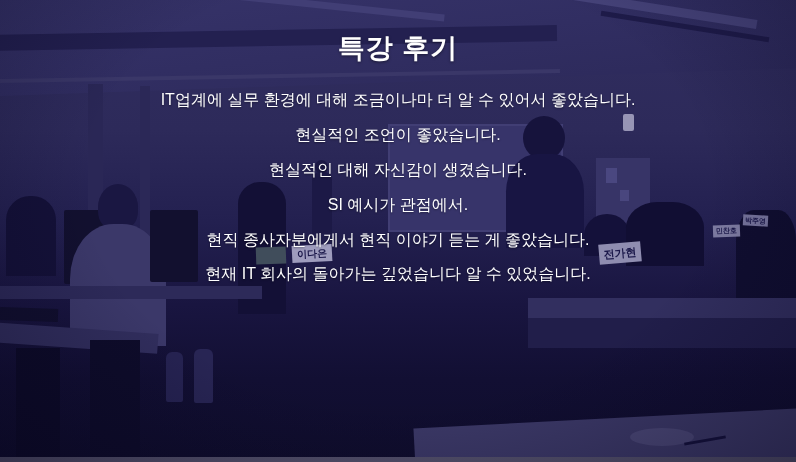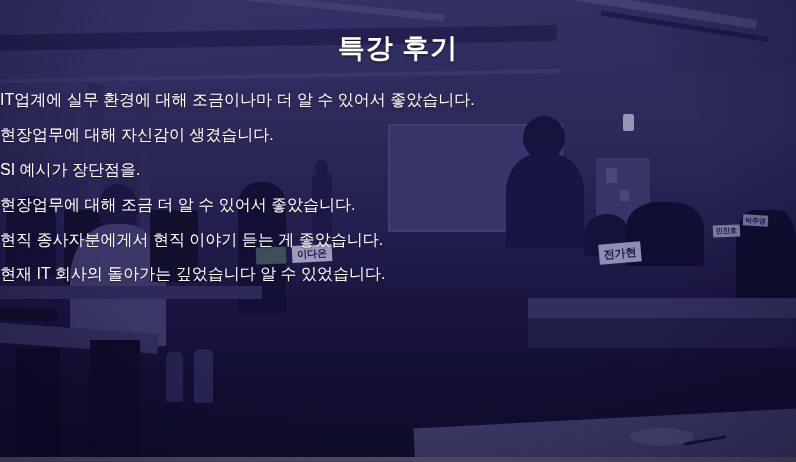--- a/index.html
+++ b/index.html
@@ -57,21 +57,21 @@
   .plate{left:630px;top:428px;width:64px;height:18px;background:#4b4876;border-radius:50%;}
   .pen{left:684px;top:439px;width:42px;height:3px;background:#15123c;transform:rotate(-10deg);}
   .bottomstrip{left:0;top:457px;width:796px;height:5px;background:#54516b;}
   .vignette{left:0;top:0;width:796px;height:462px;
     background:radial-gradient(ellipse at 50% 40%, rgba(0,0,0,0) 55%, rgba(5,3,25,0.38) 100%);}
   
   .title{left:0;top:30px;width:796px;height:36px;color:#fff;font-size:27px;font-weight:700;
     text-align:center;letter-spacing:1px;text-shadow:0 1px 3px rgba(0,0,0,.45);z-index:10;}
   .reviews{left:0;top:83px;width:796px;height:360px;z-index:10;}
   .reviews p{position:static;display:block;margin:0;width:796px;line-height:34.9px;height:34.9px;
-    color:#fff;font-size:16px;font-weight:500;text-align:left;
+    color:#fff;font-size:16px;font-weight:500;text-align:center;
     text-shadow:0 1px 2px rgba(0,0,0,.4);}
 </style>
 </head>
 <body>
 
 <div class="stage">
 
   <div style="position:absolute;left:0;top:0;width:796px;height:462px;">
     <div class="ceiling"></div>
     <div class="beam"></div>
@@ -116,20 +116,20 @@
     <div class="deskBR"></div>
     <div class="plate"></div>
     <div class="pen"></div>
     <div class="bottomstrip"></div>
     <div class="vignette"></div>
   </div>
 
   <div class="title">특강 후기</div>
   <div class="reviews">
     <p>IT업계에 실무 환경에 대해 조금이나마 더 알 수 있어서 좋았습니다.</p>
-    <p>현장업무에 대해 자신감이 생겼습니다.</p>
-    <p>SI 예시가 장단점을.</p>
-    <p>현장업무에 대해 조금 더 알 수 있어서 좋았습니다.</p>
+    <p>현실적인 조언이 좋았습니다.</p>
+    <p>현실적인 대해 자신감이 생겼습니다.</p>
+    <p>SI 예시가 관점에서.</p>
     <p>현직 종사자분에게서 현직 이야기 듣는 게 좋았습니다.</p>
     <p>현재 IT 회사의 돌아가는 깊었습니다 알 수 있었습니다.</p>
   </div>
 
 </div>
 
 </body></html>

